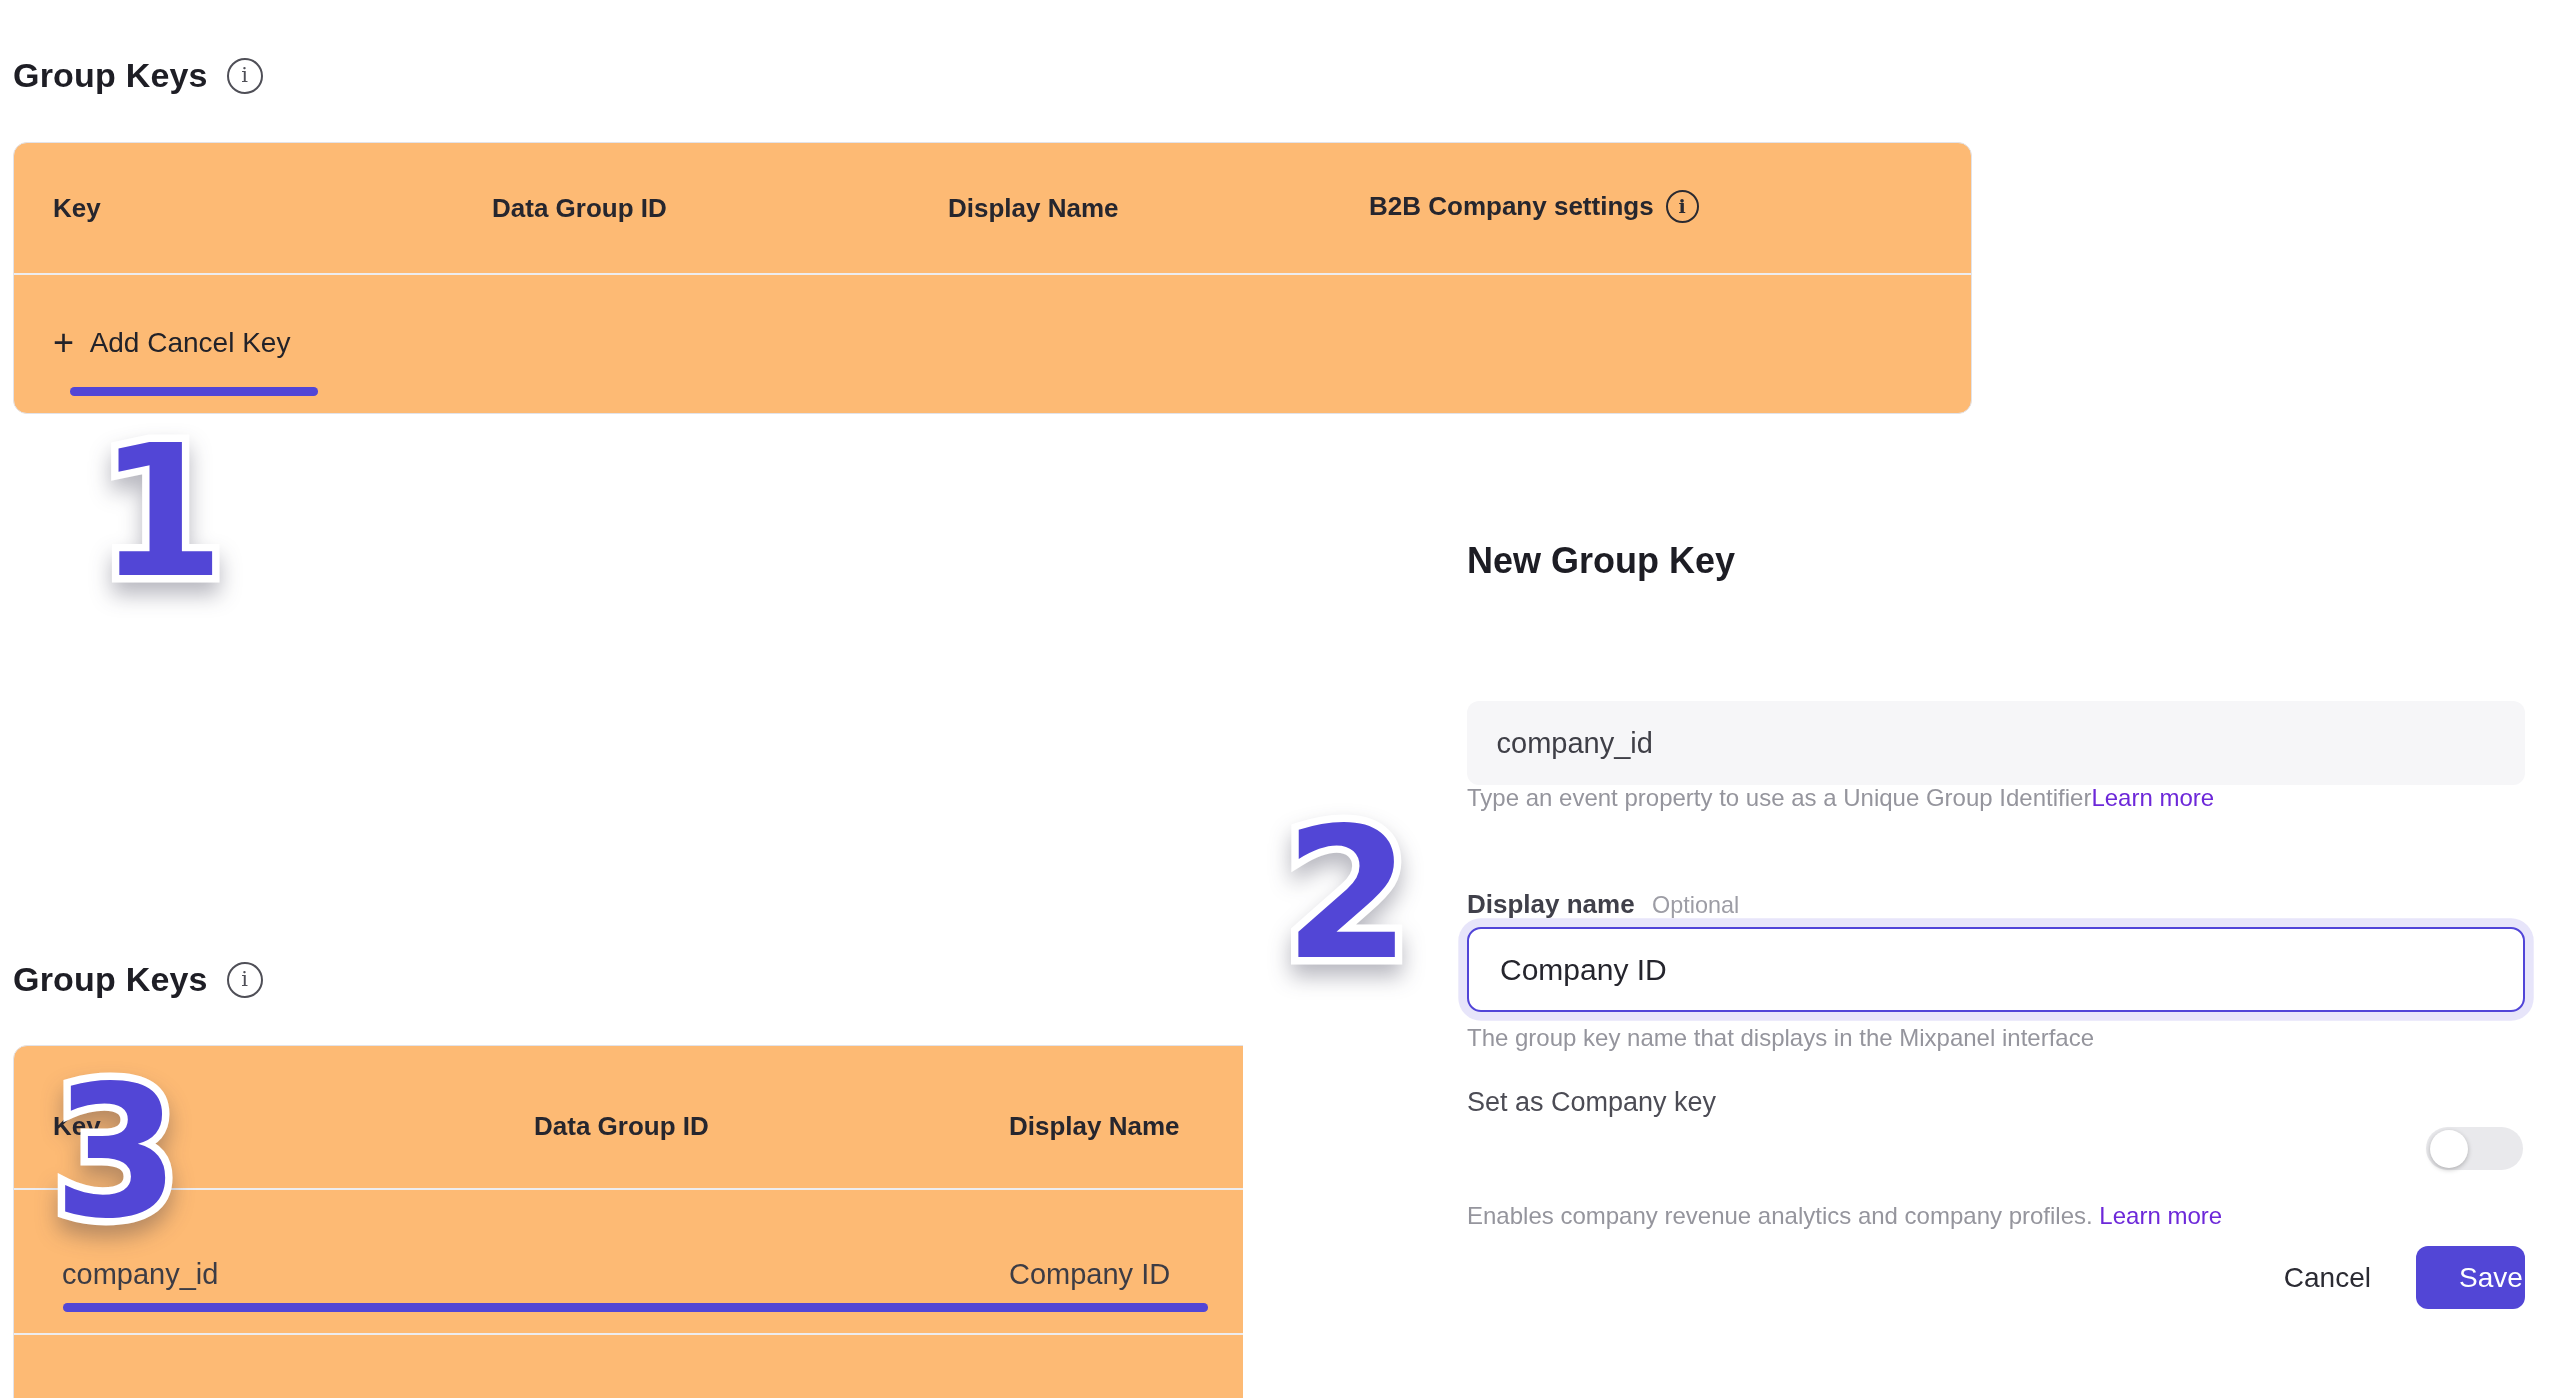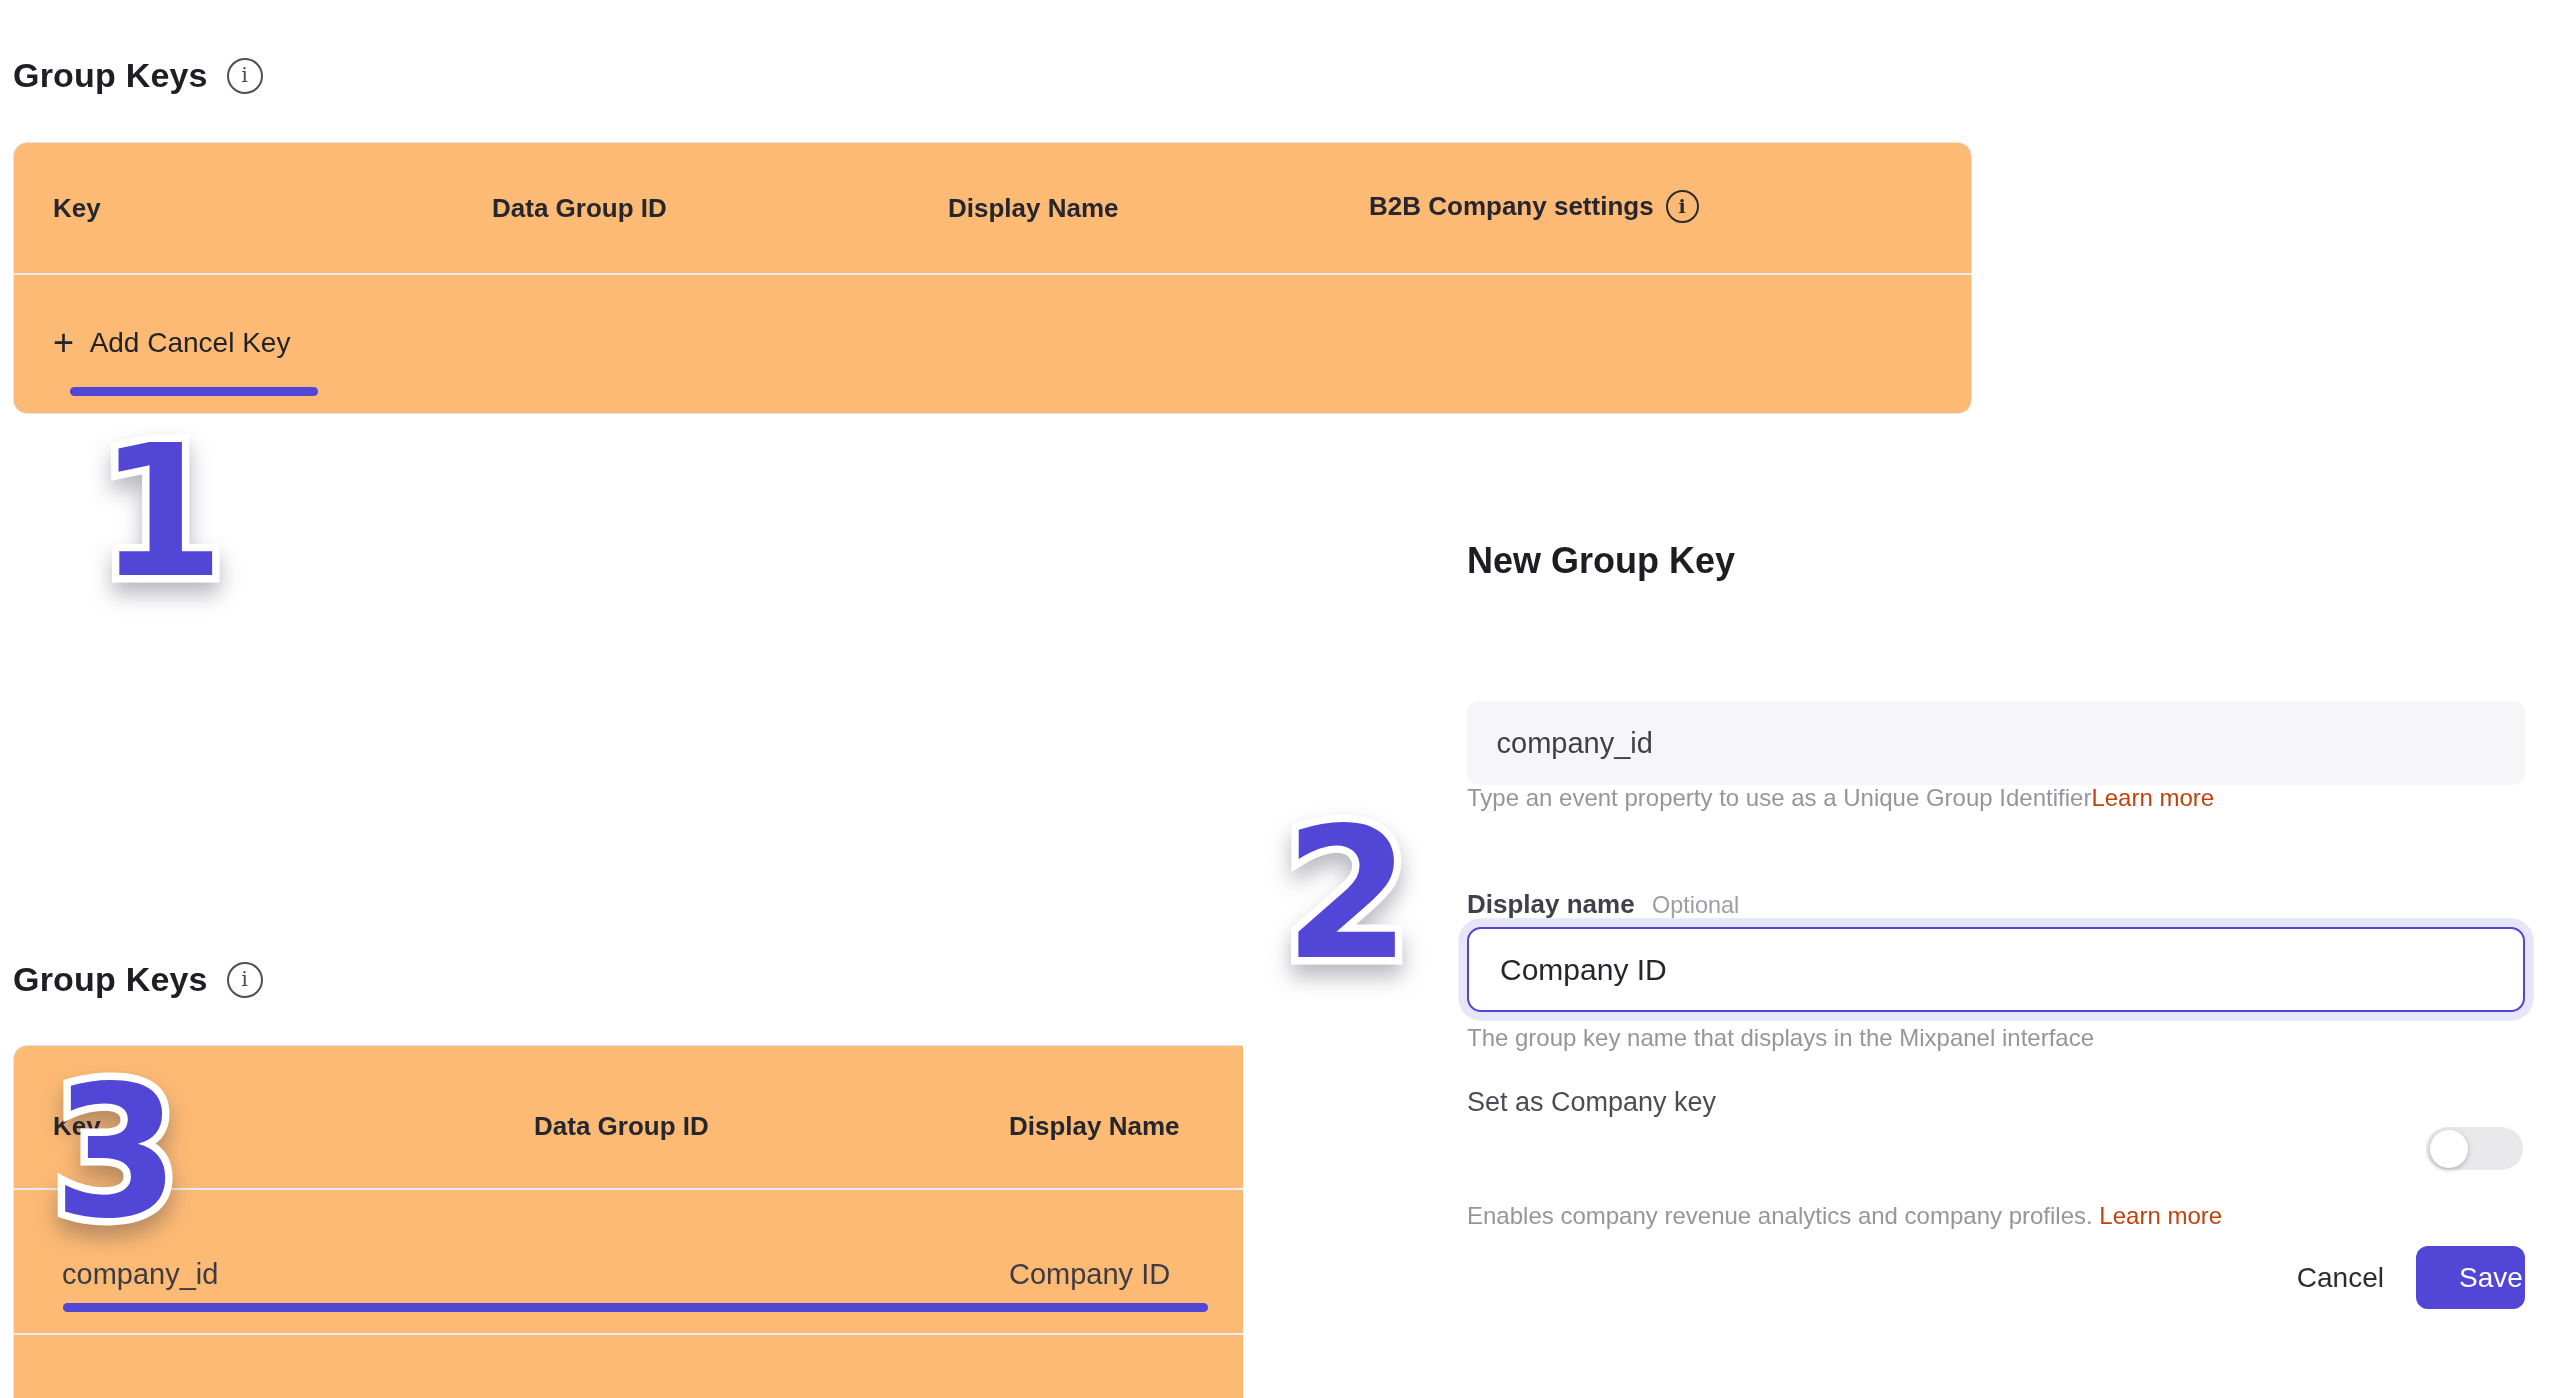--- a/index.html
+++ b/index.html
@@ -40,36 +40,36 @@
   
   .panel { position:absolute; left:1467px; top:521px; width:1058px; height:834px; }
   .panel .ptitle { position:absolute; top:19px; left:0; font-size:36px; font-weight:bold; color:#1d1d24; }
   .field-label { font-size:26px; color:#56565f;margin-top:44px; }
   .gi-input { position:absolute; left:0; top:180px; width:100%; height:84px;
     background:#f6f6f8; border:none; border-radius:12px; padding:0 29.5px;
     font-family:inherit; font-size:29px; color:#3f3f47; outline:none; }
   .helper-row { position:absolute; left:0; top:263px; width:100%;
     display:flex; align-items:baseline; }
   .helper-text { font-size:24px; color:#95959d; }
-  .link { font-size:24px; color:#c2410c; text-decoration:none; cursor:pointer; }
+  .link { font-size:24px; color:#6d28d9; text-decoration:none; cursor:pointer; }
   .label-row { position:absolute; left:0; top:368px; display:flex; align-items:baseline; gap:17.4px; }
   .label-strong { font-size:26px; font-weight:bold; color:#40404a; }
   .label-optional { font-size:23.4px; color:#9d9da5; }
   .dn-input { position:absolute; left:0; top:406px; width:100%; height:85px;
     background:#ffffff; border:2.6px solid #5145d8; border-radius:14px; padding:0 31px;
     font-family:inherit; font-size:30px; color:#25252d; outline:none;
     box-shadow:0 0 0 8.7px rgba(82,70,219,0.14); }
   .dn-helper { position:absolute; left:0; top:503px; }
   .ck-label { position:absolute; left:0; top:566px; font-size:27px; color:#4c4c55; }
   .toggle { position:absolute; right:1.7px; top:606px; width:97px; height:43px;
     background:#e9e9ec; border-radius:22.6px; cursor:pointer; }
   .toggle .knob { position:absolute; left:3.5px; top:2.6px; width:38px; height:38px;
     background:#ffffff; border-radius:50%; box-shadow:0 1.7px 5.2px rgba(0,0,0,.25); }
   .ck-helper { position:absolute; left:0; top:650px; font-size:24px; color:#95959d;margin-top:31px; }
-  .btn-row { position:absolute; right:0; top:725px; display:flex; align-items:center; gap:32px; }
+  .btn-row { position:absolute; right:0; top:725px; display:flex; align-items:center; gap:45px; }
   .cancel-btn { background:none; border:none; font-family:inherit; font-size:28px; color:#2b2b33; cursor:pointer; }
   .save-btn { width:109px; height:63px; background:#5246d6; color:#ffffff; border:none;
     border-radius:12px; font-family:inherit; font-size:28px; cursor:pointer;padding-left:41px; }
 
   .copy-btn { background:none; border:none; cursor:pointer; margin-left:22.6px;
     display:flex; align-items:center; }
   .copy-btn svg { display:block; }
 </style>
 </head>
 <body>

